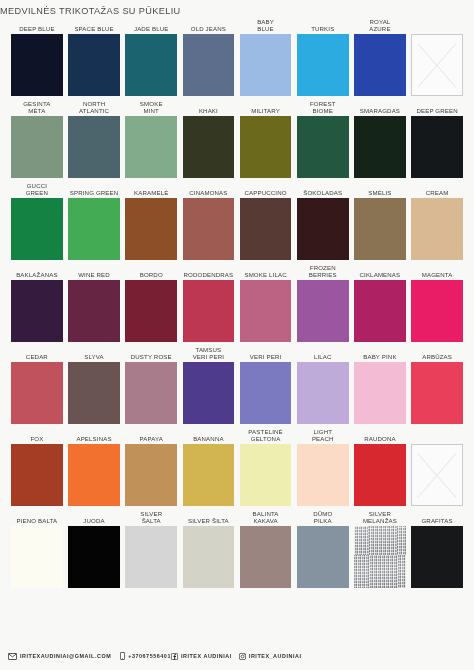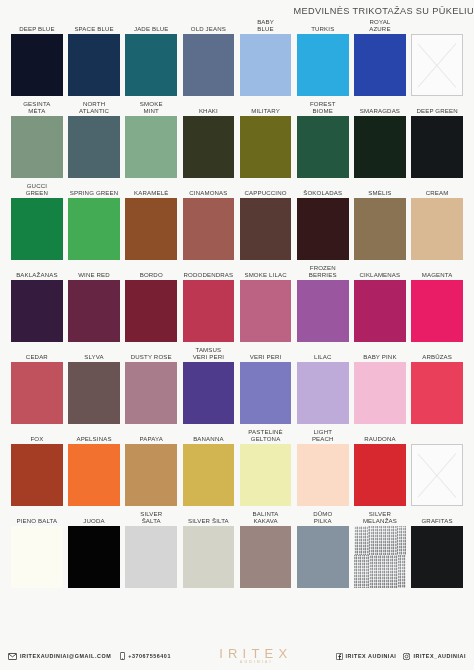--- a/index.html
+++ b/index.html
@@ -8,21 +8,21 @@
     background:#ffffff;
     font-family:"Liberation Sans", sans-serif;
   }
   #sheet {
     position:relative;
     width:474px; height:670px;
     background:#f8f8f7;
     overflow:hidden;
   }
   #title {
-    text-align:right;
+    text-align:left;
     font-size:9.2px;
     letter-spacing:0.35px;
     color:#4a4a4a;
     padding-top:5px;
     height:17px;
     line-height:13px;
     white-space:nowrap;
   }
   #grid {
     padding:0 11px;
@@ -399,24 +399,20 @@
         <span class="fico">
           <svg width="5" height="8" viewBox="0 0 9 14">
             <rect x="0.7" y="0.7" width="7.6" height="12.6" rx="1.2" fill="#fff" stroke="#1f1f1f" stroke-width="1.3"></rect>
             <circle cx="4.5" cy="11" r="0.8" fill="#1f1f1f"></circle>
           </svg>
         </span>
         <span>+37067556401</span>
       </div>
     </div>
 
-    <div id="brand">
-      <div id="brand-name">IRITEX</div>
-      <div id="brand-sub">AUDINIAI</div>
-    </div>
 
     <div id="social-right">
       <div class="fgroup">
         <span class="fico">
           <svg width="7" height="7" viewBox="0 0 12 12">
             <rect x="0.6" y="0.6" width="10.8" height="10.8" rx="1.6" fill="#fff" stroke="#1f1f1f" stroke-width="1.2"></rect>
             <path d="M7.1 11.4V6.9h1.3l0.2-1.6H7.1V4.3c0-0.45 0.13-0.76 0.79-0.76h0.82V2.1c-0.14-0.02-0.63-0.06-1.2-0.06-1.19 0-2 0.72-2 2.05v1.24H4.2v1.6h1.31v4.5z" fill="#1f1f1f"></path>
           </svg>
         </span>
         <span>IRITEX AUDINIAI</span>

